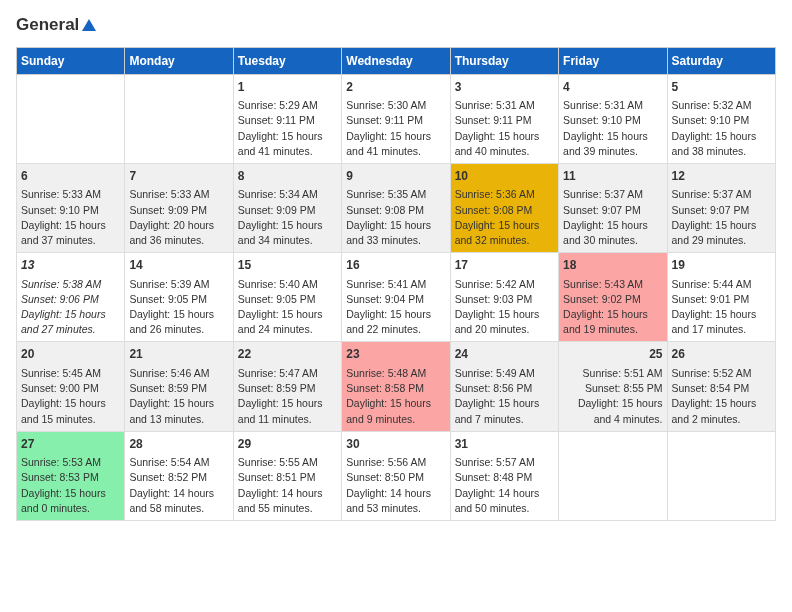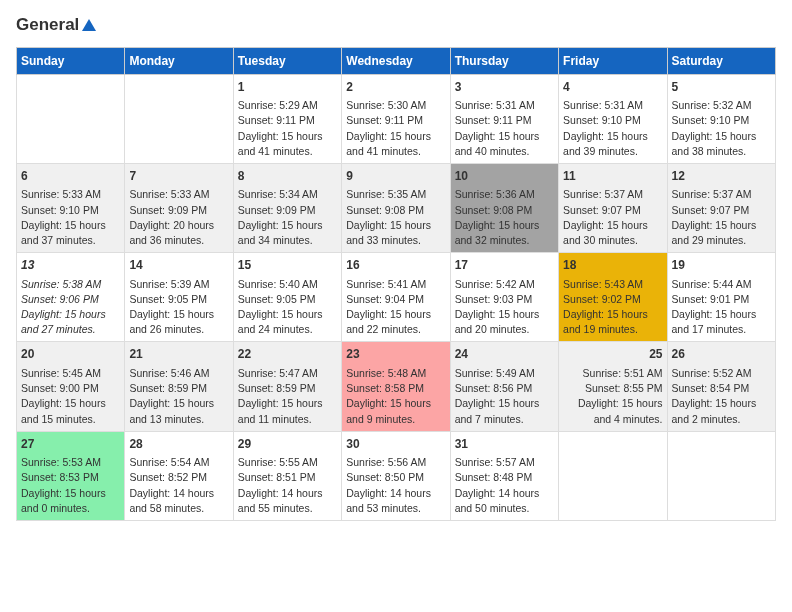--- a/index.html
+++ b/index.html
@@ -118,31 +118,31 @@
         <td style="background-color: rgb(255, 255, 255);"><span class="day-num">2</span><span>Sunrise: 5:30 AM</span><br><span>Sunset: 9:11 PM</span><br><span>Daylight: 15 hours and 41 minutes.</span></td>
         <td style="background-color: rgb(255, 255, 255);"><span class="day-num">3</span><span>Sunrise: 5:31 AM</span><br><span>Sunset: 9:11 PM</span><br><span>Daylight: 15 hours and 40 minutes.</span></td>
         <td style="background-color: rgb(255, 255, 255);"><span class="day-num">4</span><span>Sunrise: 5:31 AM</span><br><span>Sunset: 9:10 PM</span><br><span>Daylight: 15 hours and 39 minutes.</span></td>
         <td style="background-color: rgb(255, 255, 255);"><span class="day-num">5</span><span>Sunrise: 5:32 AM</span><br><span>Sunset: 9:10 PM</span><br><span>Daylight: 15 hours and 38 minutes.</span></td>
       </tr>
       <tr>
         <td style="background-color: rgb(240, 240, 240);"><span class="day-num">6</span><span>Sunrise: 5:33 AM</span><br><span>Sunset: 9:10 PM</span><br><span>Daylight: 15 hours and 37 minutes.</span></td>
         <td style="background-color: rgb(240, 240, 240);"><span class="day-num">7</span><span>Sunrise: 5:33 AM</span><br><span>Sunset: 9:09 PM</span><br><span>Daylight: 20 hours and 36 minutes.</span></td>
         <td style="background-color: rgb(240, 240, 240);"><span class="day-num">8</span><span>Sunrise: 5:34 AM</span><br><span>Sunset: 9:09 PM</span><br><span>Daylight: 15 hours and 34 minutes.</span></td>
         <td style="background-color: rgb(240, 240, 240);"><span class="day-num">9</span><span>Sunrise: 5:35 AM</span><br><span>Sunset: 9:08 PM</span><br><span>Daylight: 15 hours and 33 minutes.</span></td>
-        <td style="background-color: #a3a3a3;"><span class="day-num">10</span><span>Sunrise: 5:36 AM</span><br><span>Sunset: 9:08 PM</span><br><span>Daylight: 15 hours and 32 minutes.</span></td>
+        <td style="background-color: #eab308;"><span class="day-num">10</span><span>Sunrise: 5:36 AM</span><br><span>Sunset: 9:08 PM</span><br><span>Daylight: 15 hours and 32 minutes.</span></td>
         <td style="background-color: rgb(240, 240, 240);"><span class="day-num">11</span><span>Sunrise: 5:37 AM</span><br><span>Sunset: 9:07 PM</span><br><span>Daylight: 15 hours and 30 minutes.</span></td>
         <td style="background-color: rgb(240, 240, 240);"><span class="day-num">12</span><span>Sunrise: 5:37 AM</span><br><span>Sunset: 9:07 PM</span><br><span>Daylight: 15 hours and 29 minutes.</span></td>
       </tr>
       <tr>
         <td style="background-color: rgb(255, 255, 255); font-style: italic;"><span class="day-num">13</span><span>Sunrise: 5:38 AM</span><br><span>Sunset: 9:06 PM</span><br><span>Daylight: 15 hours and 27 minutes.</span></td>
         <td style="background-color: rgb(255, 255, 255);"><span class="day-num">14</span><span>Sunrise: 5:39 AM</span><br><span>Sunset: 9:05 PM</span><br><span>Daylight: 15 hours and 26 minutes.</span></td>
         <td style="background-color: rgb(255, 255, 255);"><span class="day-num">15</span><span>Sunrise: 5:40 AM</span><br><span>Sunset: 9:05 PM</span><br><span>Daylight: 15 hours and 24 minutes.</span></td>
         <td style="background-color: rgb(255, 255, 255);"><span class="day-num">16</span><span>Sunrise: 5:41 AM</span><br><span>Sunset: 9:04 PM</span><br><span>Daylight: 15 hours and 22 minutes.</span></td>
         <td style="background-color: rgb(255, 255, 255);"><span class="day-num">17</span><span>Sunrise: 5:42 AM</span><br><span>Sunset: 9:03 PM</span><br><span>Daylight: 15 hours and 20 minutes.</span></td>
-        <td style="background-color: #eab308; margin-top: 36px;"><span class="day-num">18</span><span>Sunrise: 5:43 AM</span><br><span>Sunset: 9:02 PM</span><br><span>Daylight: 15 hours and 19 minutes.</span></td>
+        <td style="background-color: #fca5a5; margin-top: 36px;"><span class="day-num">18</span><span>Sunrise: 5:43 AM</span><br><span>Sunset: 9:02 PM</span><br><span>Daylight: 15 hours and 19 minutes.</span></td>
         <td style="background-color: rgb(255, 255, 255);"><span class="day-num">19</span><span>Sunrise: 5:44 AM</span><br><span>Sunset: 9:01 PM</span><br><span>Daylight: 15 hours and 17 minutes.</span></td>
       </tr>
       <tr>
         <td style="background-color: rgb(240, 240, 240);"><span class="day-num">20</span><span>Sunrise: 5:45 AM</span><br><span>Sunset: 9:00 PM</span><br><span>Daylight: 15 hours and 15 minutes.</span></td>
         <td style="background-color: rgb(240, 240, 240);"><span class="day-num">21</span><span>Sunrise: 5:46 AM</span><br><span>Sunset: 8:59 PM</span><br><span>Daylight: 15 hours and 13 minutes.</span></td>
         <td style="background-color: rgb(240, 240, 240);"><span class="day-num">22</span><span>Sunrise: 5:47 AM</span><br><span>Sunset: 8:59 PM</span><br><span>Daylight: 15 hours and 11 minutes.</span></td>
         <td style="background-color: #fca5a5;"><span class="day-num">23</span><span>Sunrise: 5:48 AM</span><br><span>Sunset: 8:58 PM</span><br><span>Daylight: 15 hours and 9 minutes.</span></td>
         <td style="background-color: rgb(240, 240, 240);"><span class="day-num">24</span><span>Sunrise: 5:49 AM</span><br><span>Sunset: 8:56 PM</span><br><span>Daylight: 15 hours and 7 minutes.</span></td>
         <td style="background-color: rgb(240, 240, 240); text-align: right;"><span class="day-num">25</span><span>Sunrise: 5:51 AM</span><br><span>Sunset: 8:55 PM</span><br><span>Daylight: 15 hours and 4 minutes.</span></td>
         <td style="background-color: rgb(240, 240, 240);"><span class="day-num">26</span><span>Sunrise: 5:52 AM</span><br><span>Sunset: 8:54 PM</span><br><span>Daylight: 15 hours and 2 minutes.</span></td>

